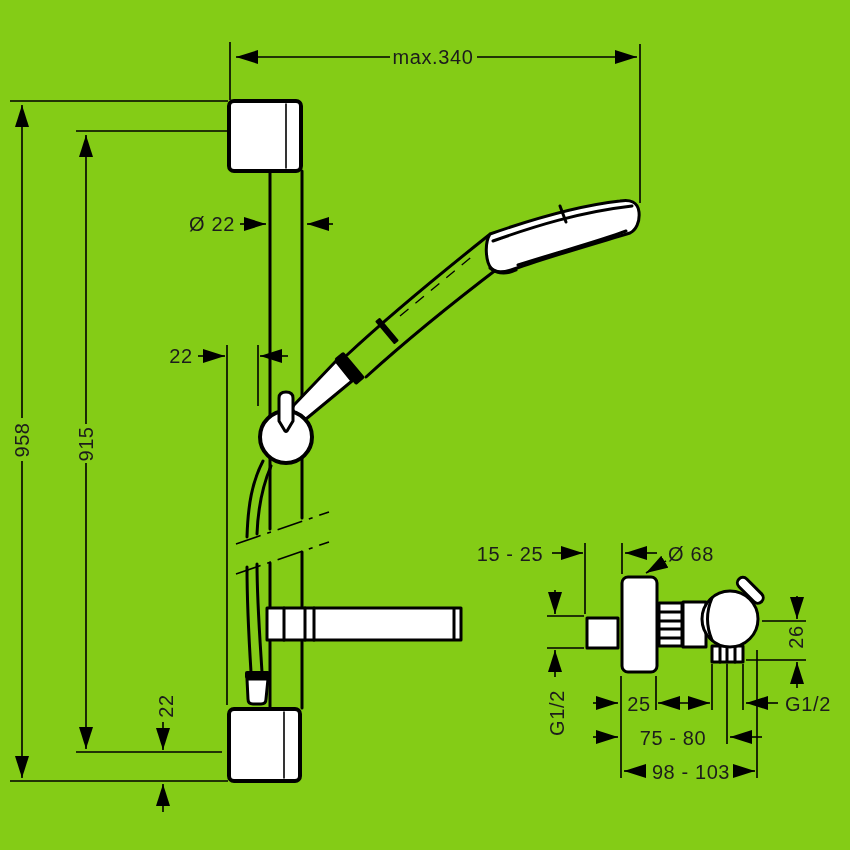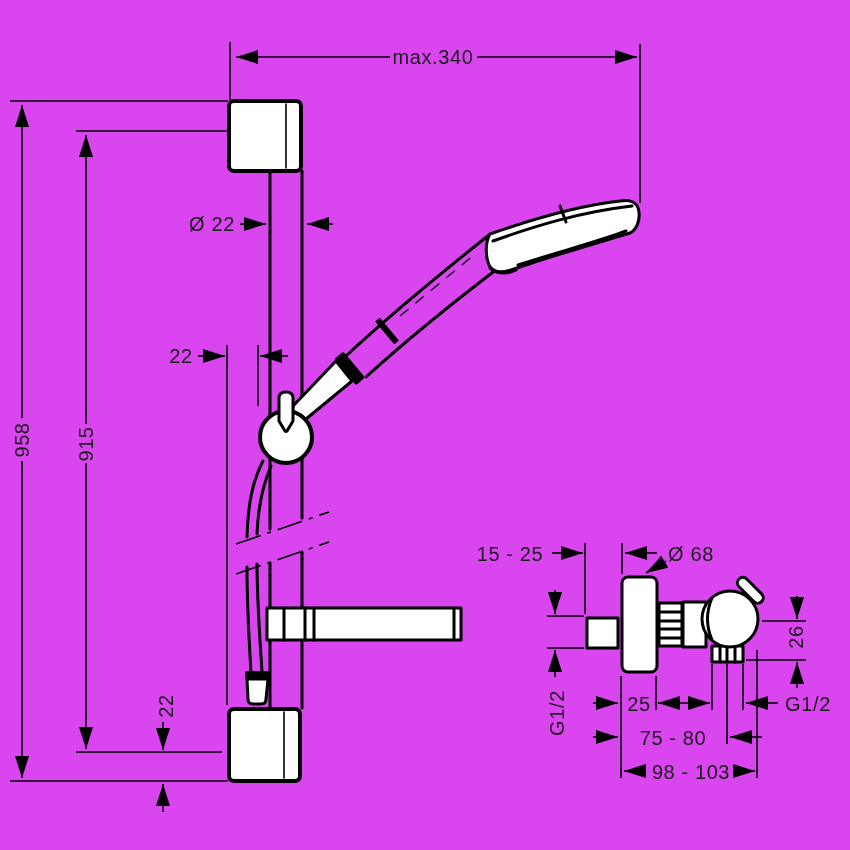--- a/index.html
+++ b/index.html
@@ -1,16 +1,16 @@
 <!DOCTYPE html>
 <html><head>
 <meta charset="utf-8">
 <style>
   html,body{margin:0;padding:0;background:#ffffff;}
-  #canvas{width:850px;height:850px;position:relative;background:#d946ef;}
+  #canvas{width:850px;height:850px;position:relative;background:#84cc16;}
   svg{display:block;}
   text{font-family:"Liberation Sans",sans-serif;font-size:20px;fill:#1c1c1c;letter-spacing:0.6px;}
   .mid{text-anchor:middle;}
   .dim{stroke:#000;stroke-width:1.6;fill:none;}
   .obj{stroke:#000;stroke-width:3;fill:none;stroke-linecap:round;stroke-linejoin:round;}
   .objf{stroke:#000;stroke-width:3;fill:#fff;stroke-linejoin:round;}
   .thick{stroke-width:4;}
   .thin{stroke-width:1.6;}
   .vthin{stroke-width:1.3;}
 </style>

